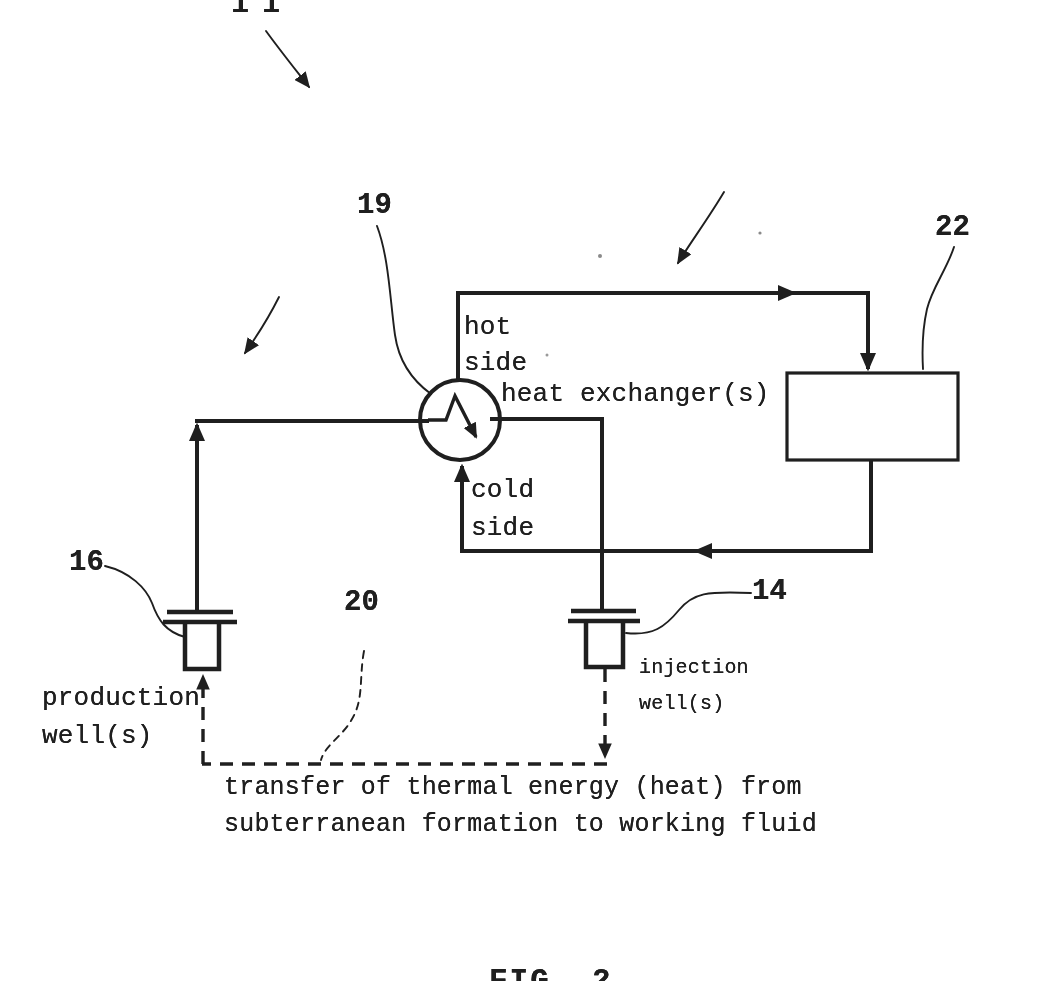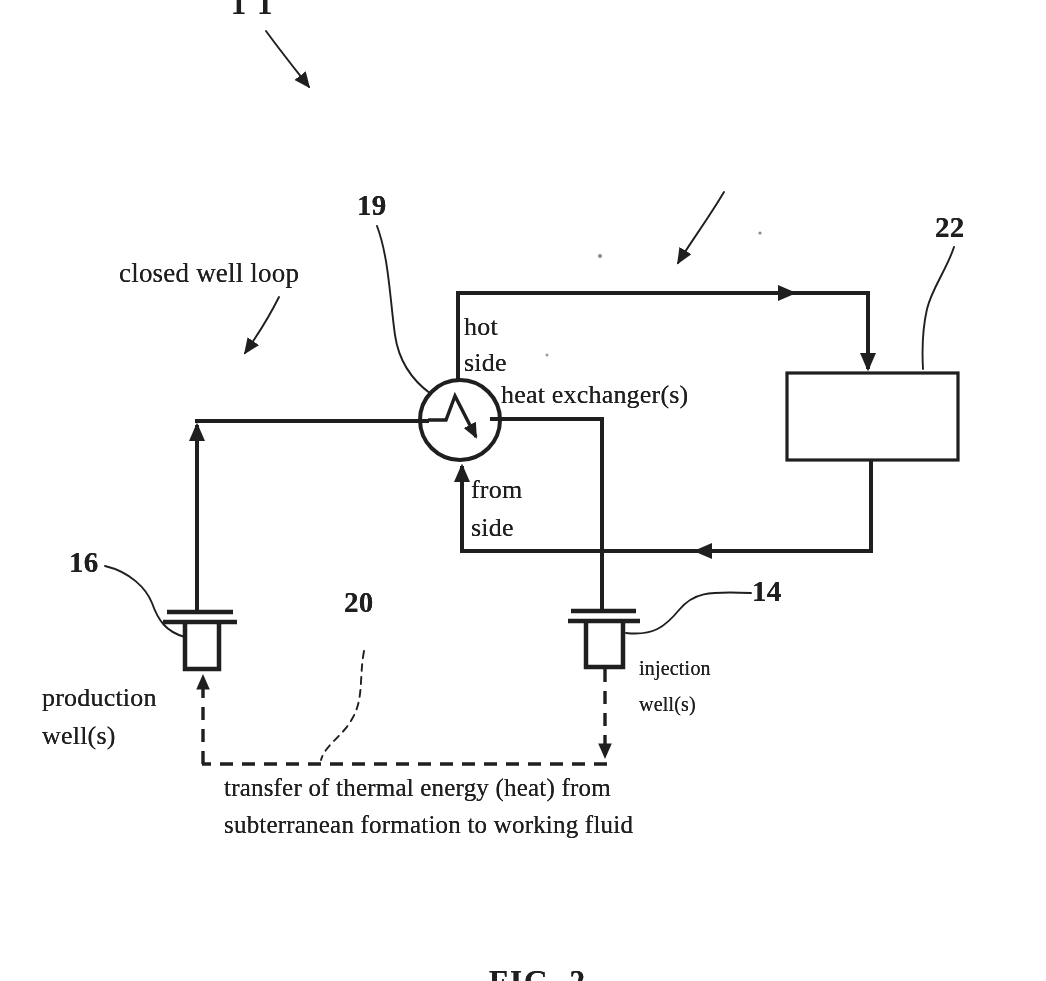--- a/index.html
+++ b/index.html
@@ -3,21 +3,21 @@
 <meta charset="utf-8">
 <style>
   :root { --ink: #1f1f1f; --paper: #ffffff; }
   html, body { margin: 0; padding: 0; background: #ffffff; }
   #stage {
     position: relative;
     width: 1046px;
     height: 981px;
     background: var(--paper);
     overflow: hidden;
-    font-family: Liberation Serif, serif;
+    font-family: Liberation Mono, monospace;
   }
   #linework { position: absolute; left: 0; top: 0; }
   .ink  { stroke: var(--ink); fill: none; }
   .inkfill { fill: var(--ink); stroke: none; }
   .lbl {
     position: absolute;
     color: var(--ink);
     line-height: 1.15;
     letter-spacing: 0.2px;
     white-space: pre-line;
@@ -95,29 +95,28 @@
     </g>
   </svg>
 
   <div class="lbl ref" style="left:231px; top:-13px; font-size:30px; letter-spacing:13px;">11</div>
 
 
   <div class="lbl ref" style="left:935px; top:211px; font-size:29px;">22</div>
 
   <div class="lbl ref" style="left:357px; top:189px; font-size:29px;">19</div>
 
-  <div class="lbl" style="left:119px; top:258px; font-size:27px;">closed well loop</div>
 
   <div class="lbl" style="left:464px; top:309px; font-size:26px; line-height:36px;">hot
 side</div>
 
   <div class="lbl" style="left:501px; top:380px; font-size:26px;">heat exchanger(s)</div>
 
 
-  <div class="lbl" style="left:471px; top:471px; font-size:26px; line-height:38px;">from
+  <div class="lbl" style="left:471px; top:471px; font-size:26px; line-height:38px;">cold
 side</div>
 
   <div class="lbl ref" style="left:69px; top:546px; font-size:29px;">16</div>
 
   <div class="lbl ref" style="left:344px; top:586px; font-size:29px;">20</div>
 
   <div class="lbl ref" style="left:752px; top:575px; font-size:29px;">14</div>
 
   <div class="lbl" style="left:42px; top:679px; font-size:26px; line-height:38px;">production
 well(s)</div>

